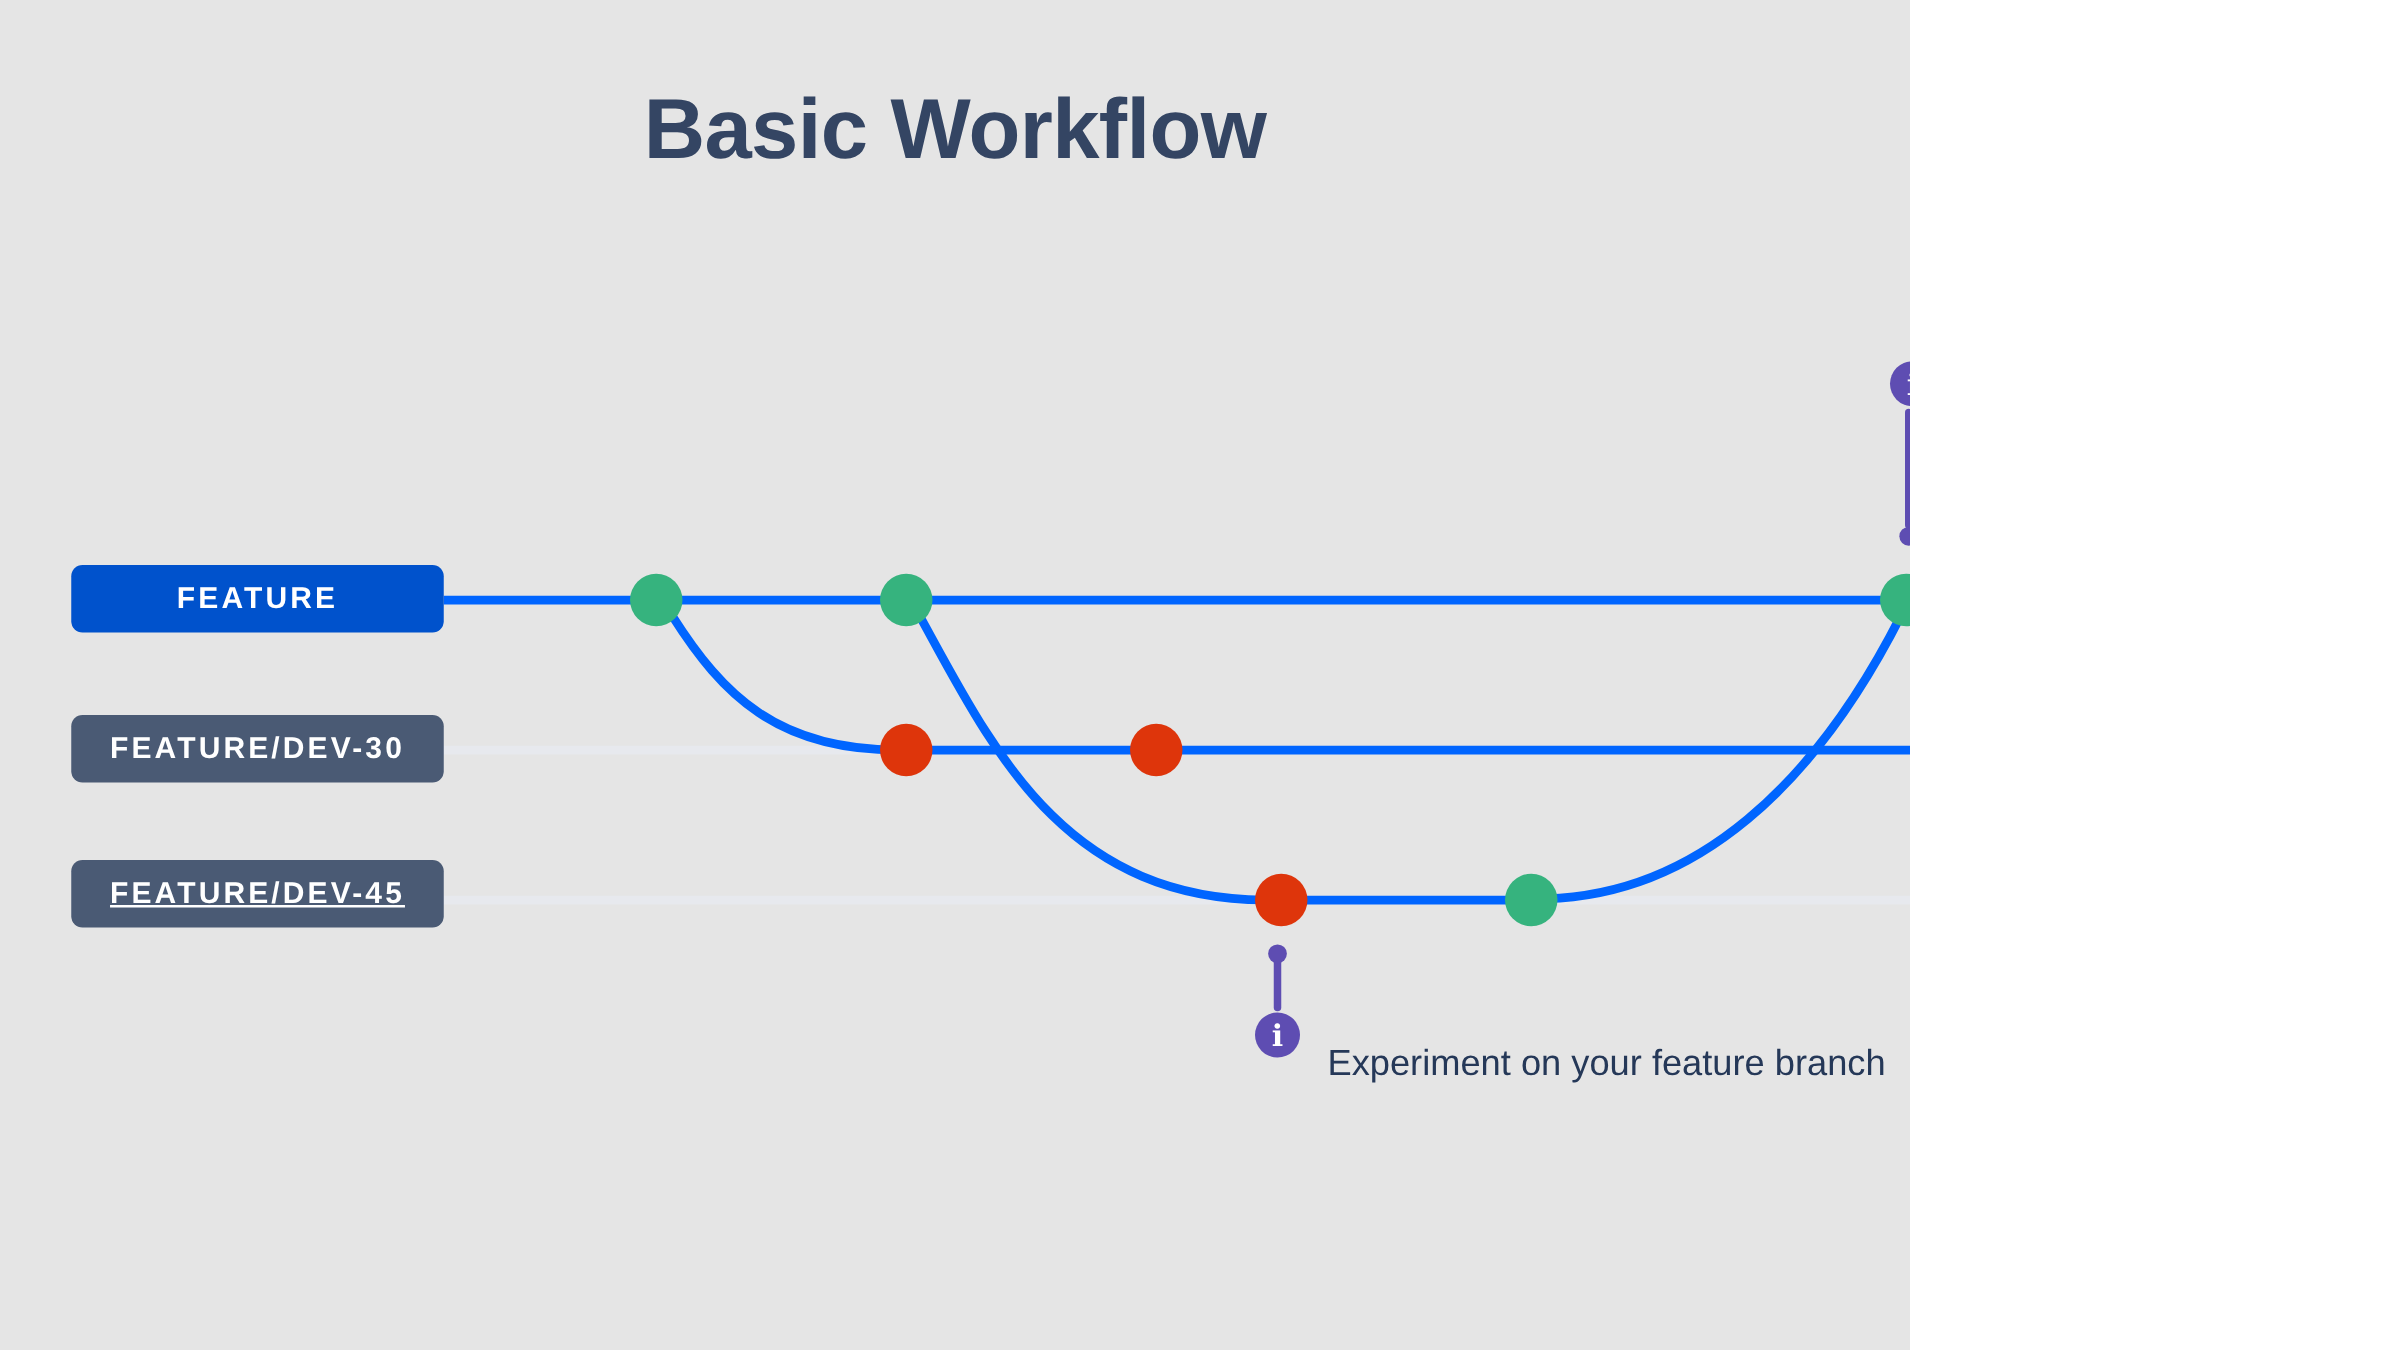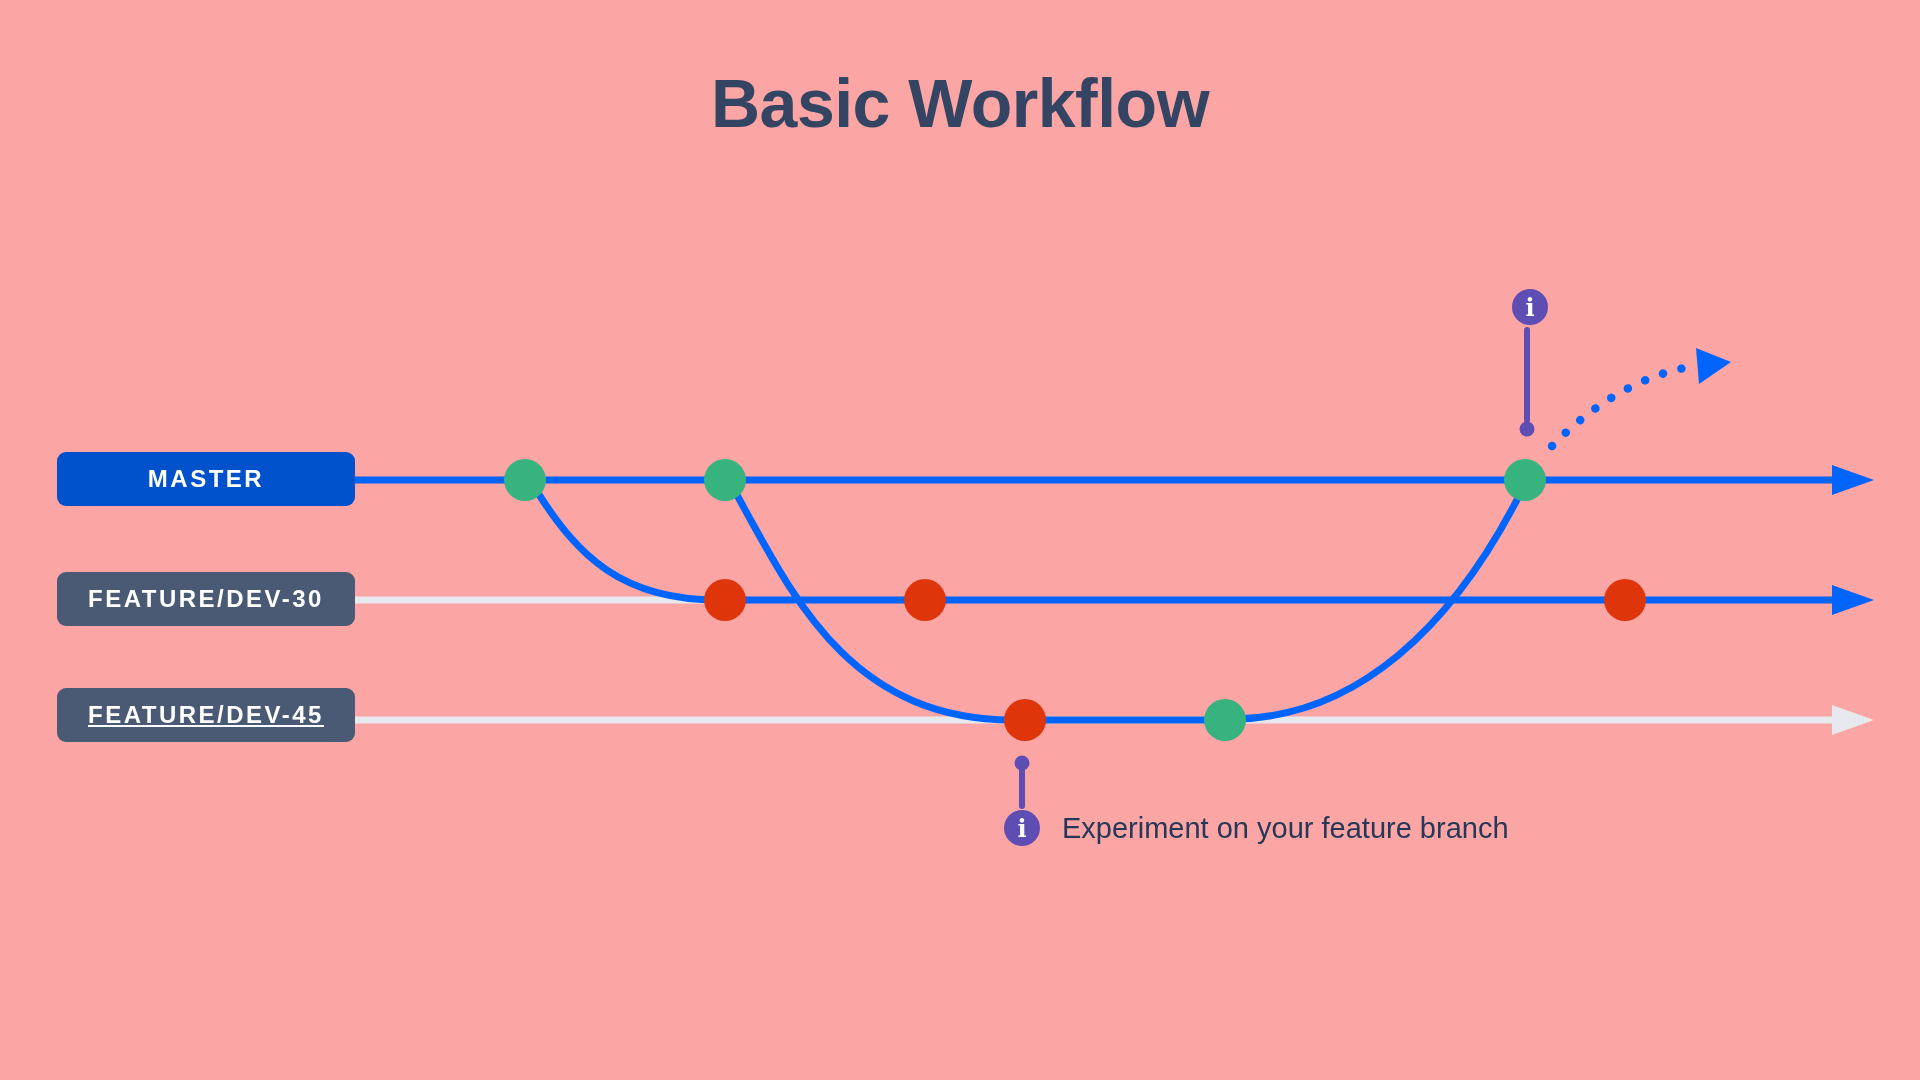--- a/index.html
+++ b/index.html
@@ -1,17 +1,17 @@
 <!DOCTYPE html>
 <html><head>
 <meta charset="utf-8">
 <style>
   html,body{margin:0;padding:0;background:#fff;}
   .canvas{
-    position:relative;width:1920px;height:1080px;background:#fca5a5;overflow:hidden;
+    position:relative;width:1528px;height:1080px;background:#e5e5e5;overflow:hidden;
     font-family:"Liberation Sans", sans-serif;
   }
   .title{
     position:absolute;left:0;right:0;top:64px;text-align:center;
     font-size:68px;font-weight:700;color:#344563;letter-spacing:-0.5px;
   }
   .graph-svg{position:absolute;left:0;top:0;width:1920px;height:1080px;}
   .branch-label{
     position:absolute;left:57px;width:298px;height:54px;border-radius:9px;
     color:#fff;font-weight:700;font-size:24px;letter-spacing:2.5px;
@@ -20,21 +20,21 @@
   }
   .label-master{background:#0052CC;}
   .label-feature{background:#4A5A74;}
   .label-row-1{top:452px;}
   .label-row-2{top:572px;text-align:right;}
   .label-row-3{top:688px;text-decoration:underline;}
   .annotation{
     position:absolute;font-size:29px;color:#253858;line-height:36px;white-space:nowrap;
   }
   .annotation-top{right:428px;top:289px;}
-  .annotation-bottom{left:1062px;top:810px;}
+  .annotation-bottom{left:1062px;top:833px;}
 </style>
 </head>
 <body>
 
 <div class="canvas">
 
   <div class="title">Basic Workflow</div>
 
   <svg class="graph-svg" viewBox="0 0 1920 1080" xmlns="http://www.w3.org/2000/svg">
 
@@ -74,21 +74,21 @@
         <circle cx="1525" cy="480" r="21" fill="#36B37E"></circle>
         <circle cx="725" cy="600" r="21" fill="#DE350B"></circle>
         <circle cx="925" cy="600" r="21" fill="#DE350B"></circle>
         <circle cx="1625" cy="600" r="21" fill="#DE350B"></circle>
         <circle cx="1025" cy="720" r="21" fill="#DE350B"></circle>
         <circle cx="1225" cy="720" r="21" fill="#36B37E"></circle>
       </g>
   </svg>
 
   <div class="branch-label label-master label-row-1">
-    <span>MASTER</span>
+    <span>FEATURE</span>
   </div>
   <div class="branch-label label-feature label-row-2">
     <span>FEATURE/DEV-30</span>
   </div>
   <div class="branch-label label-feature label-row-3">
     <span>FEATURE/DEV-45</span>
   </div>
 
   <div class="annotation annotation-bottom">Experiment on your feature branch</div>
 

